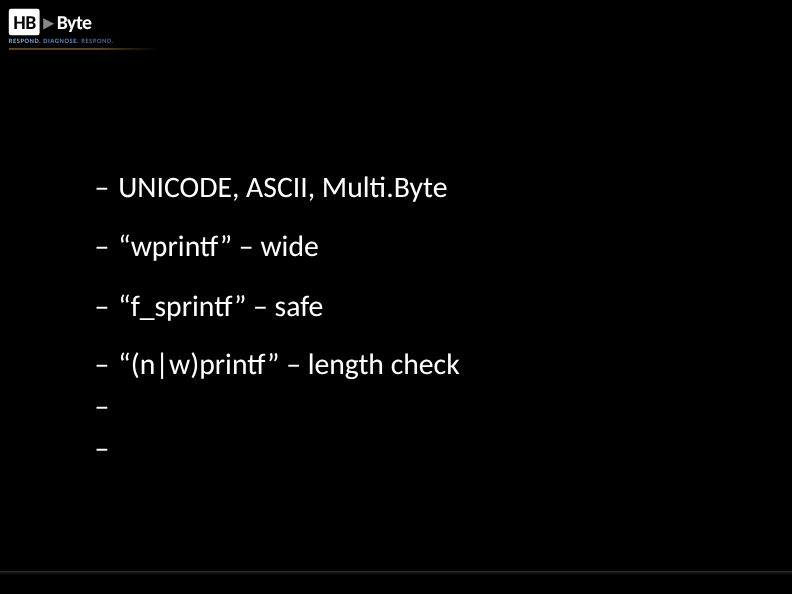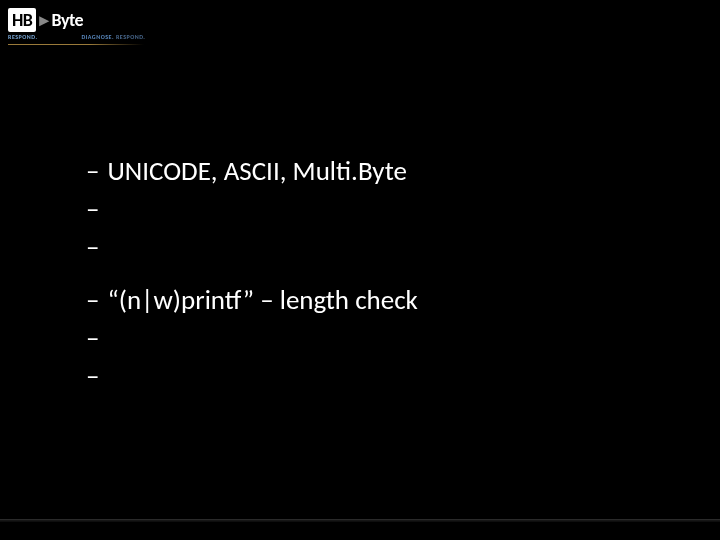--- a/index.html
+++ b/index.html
@@ -54,21 +54,21 @@
     letter-spacing: -0.5px;
   }
   .logo-tagline {
     font-size: 6px;
     color: #7aa8d8;
     letter-spacing: 0.5px;
     margin-top: 1px;
     font-weight: bold;
   }
   .logo-tagline .d1 { color: #7aa8d8; }
-  .logo-tagline .d2 { color: #5a8ac0; margin-left: 42px; }
+  .logo-tagline .d2 { color: #5a8ac0; }
   .logo-tagline .d3 { color: #4a6a90; margin-top: 35px; }
   .logo-underline {
     width: 136px;
     height: 1px;
     background: linear-gradient(90deg, #9a7a3a 0%, #9a7a3a 60%, rgba(154,122,58,0) 100%);
     margin-top: 3px;
   }
   .title {
     position: absolute;
     top: 52px;
@@ -137,23 +137,25 @@
   </div>
 
 
   <div class="bullets">
     <div class="bullet">
       <span class="dash">–</span>
       <span class="bullet-text">UNICODE, ASCII, Multi.Byte</span>
     </div>
     <div class="bullet">
       <span class="dash">–</span>
+      <span class="bullet-text">“wprintf” – wide</span>
     </div>
     <div class="bullet">
       <span class="dash">–</span>
+      <span class="bullet-text">“f_sprintf” – safe</span>
     </div>
     <div class="bullet">
       <span class="dash">–</span>
       <span class="bullet-text">“(n|w)printf” – length check</span>
     </div>
     <div class="bullet">
       <span class="dash">–</span>
     </div>
     <div class="bullet">
       <span class="dash">–</span>

